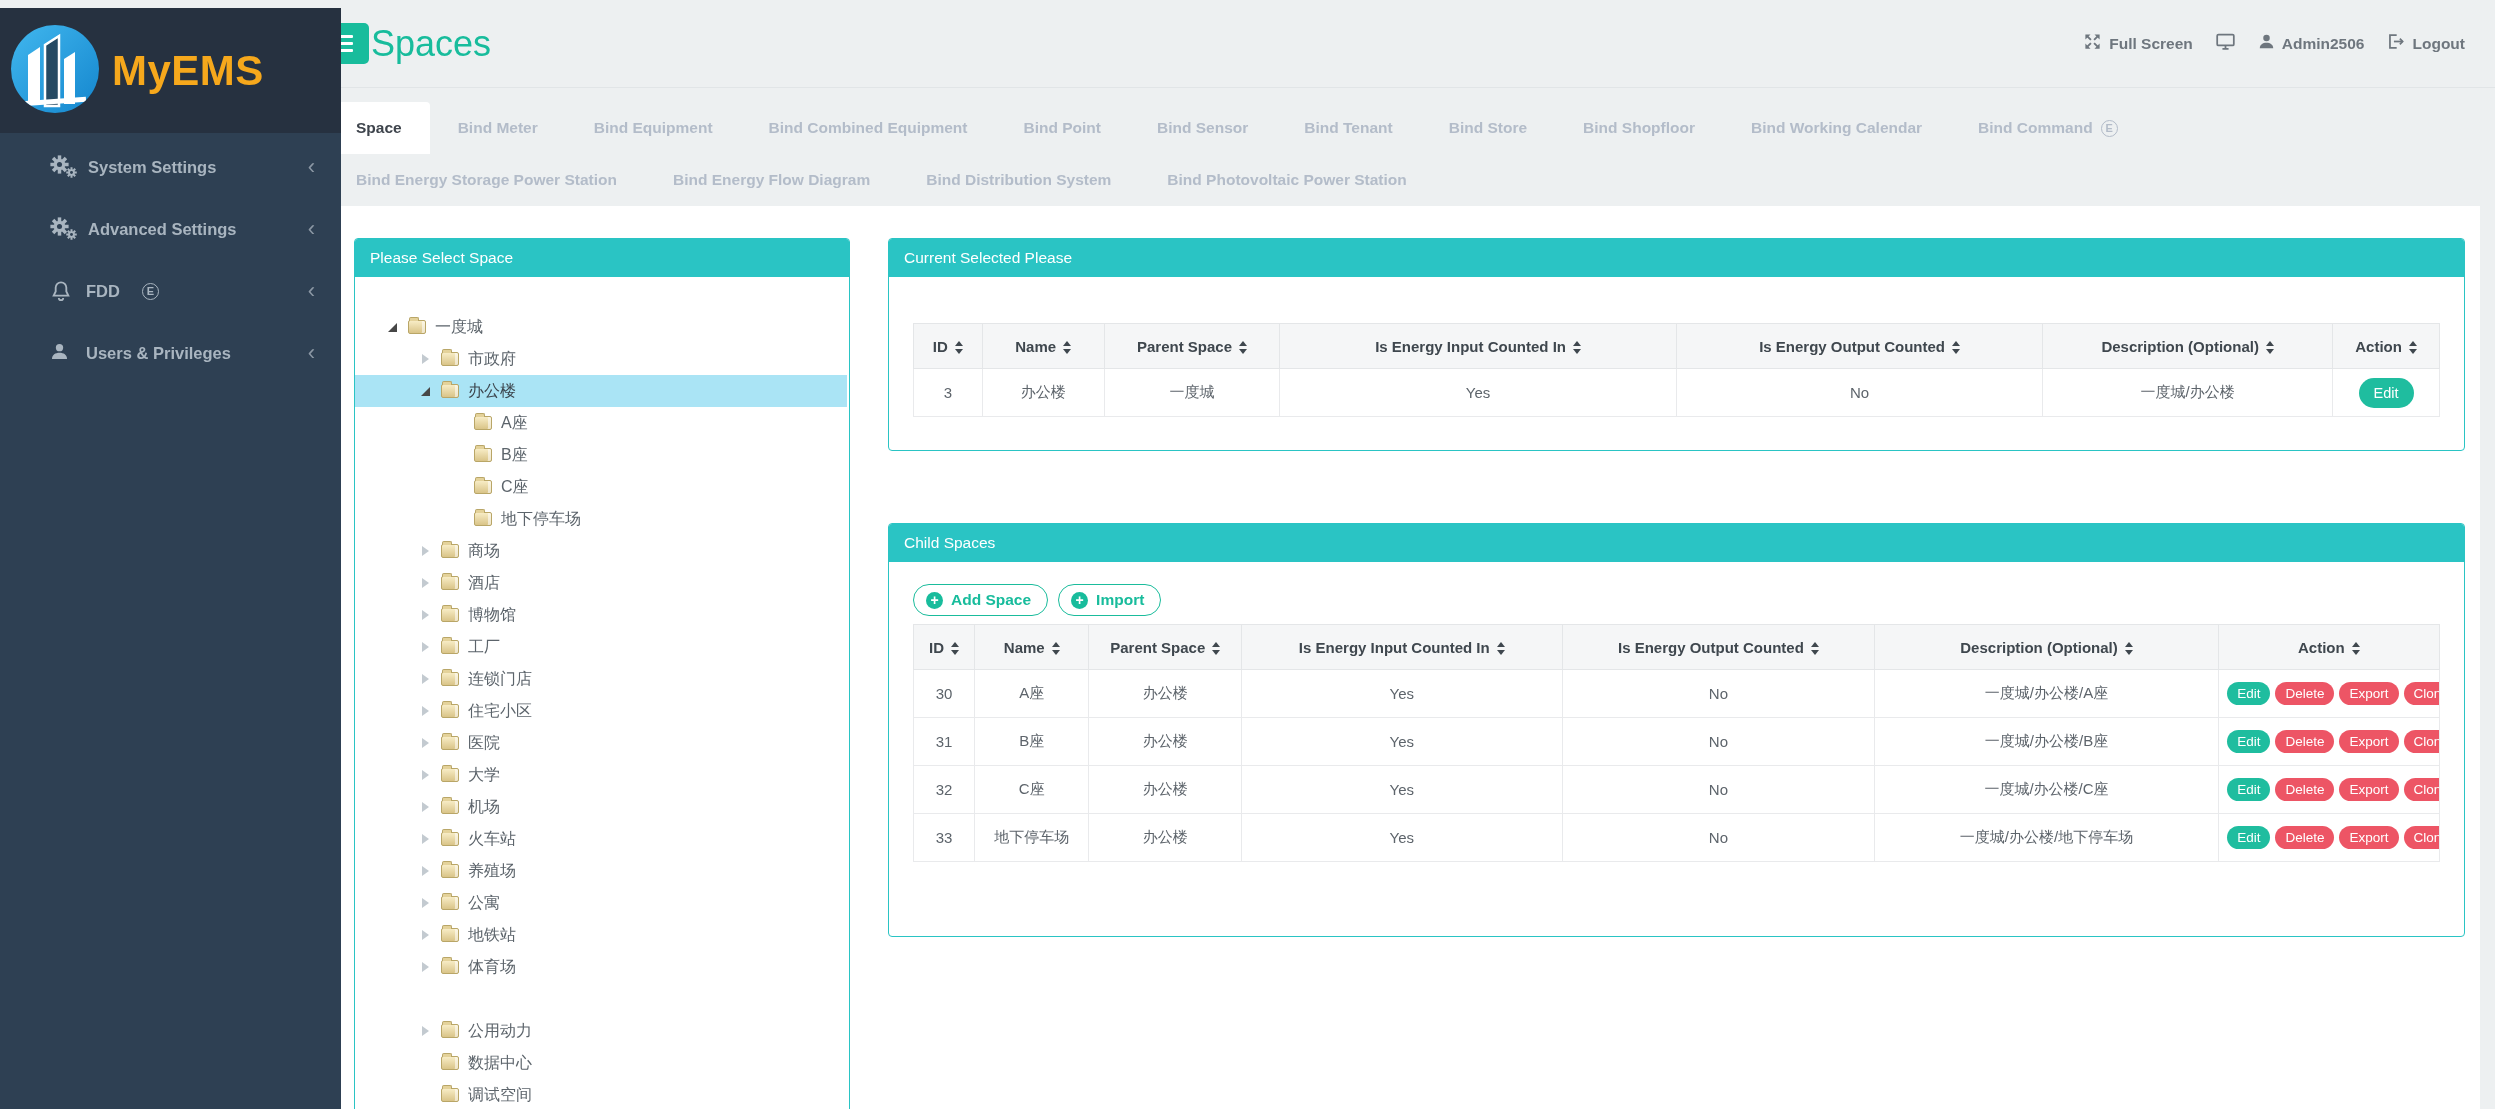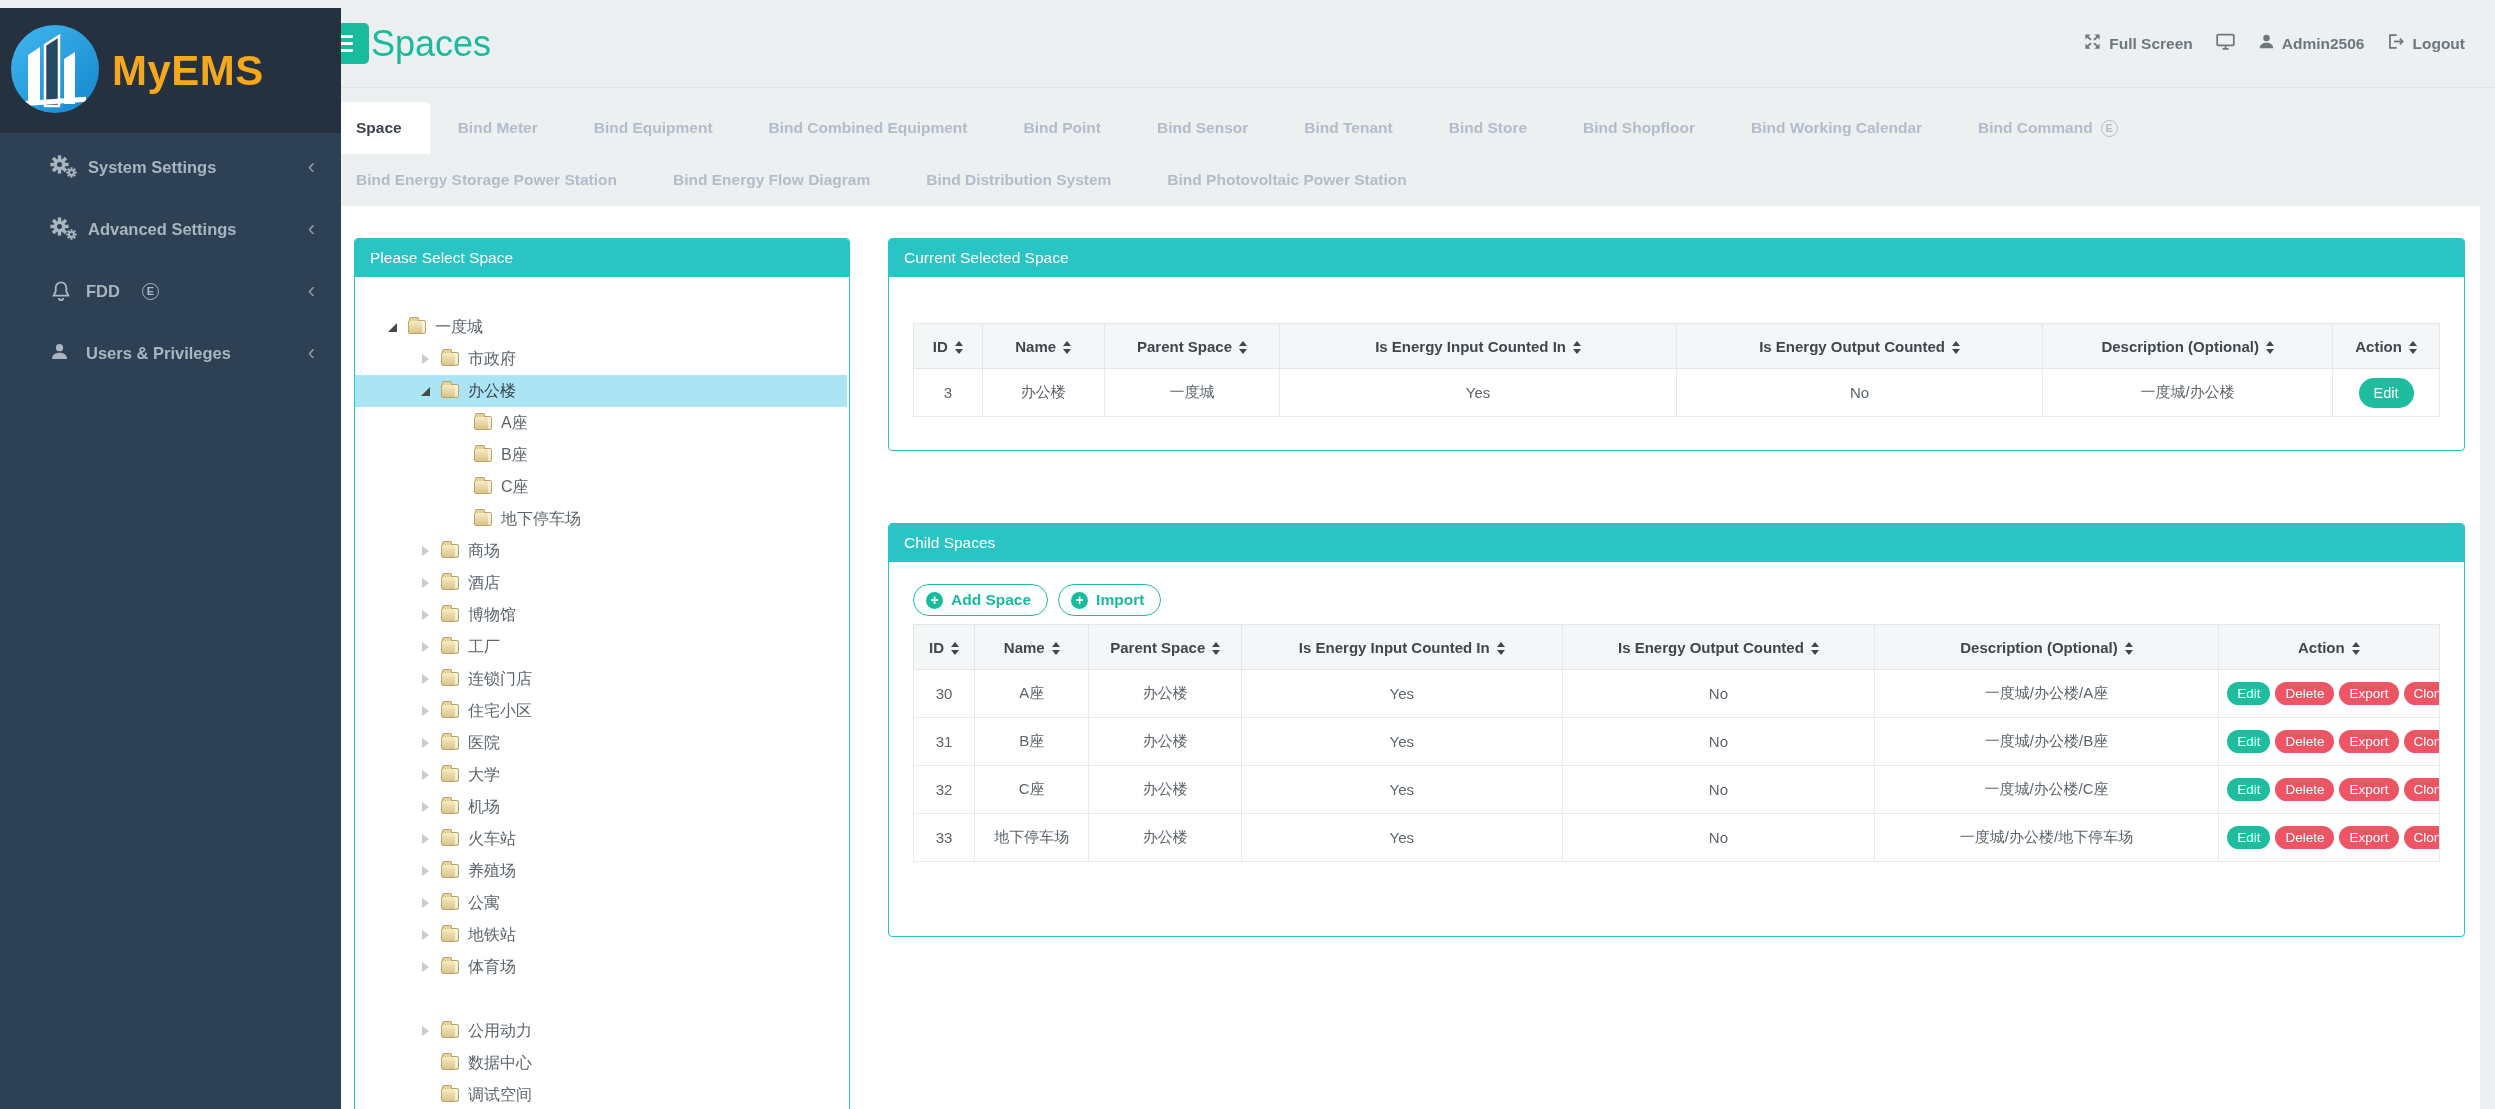--- a/index.html
+++ b/index.html
@@ -517,21 +517,21 @@
               <span class="caret"></span>
               <span class="folder"></span>
               <span>调试空间</span>
             </div>
           </div>
       </div>
 
       <div class="right-col">
 
         <div class="panel">
-          <div class="panel-head">Current Selected Space</div>
+          <div class="panel-head">Current Selected Please</div>
           <div class="pb-current">
             <table class="grid" id="current-table">
                 <colgroup>
                   <col style="width: 4.5%;">
                   <col style="width: 8%;">
                   <col style="width: 11.5%;">
                   <col style="width: 26%;">
                   <col style="width: 24%;">
                   <col style="width: 19%;">
                   <col style="width: 7%;">

